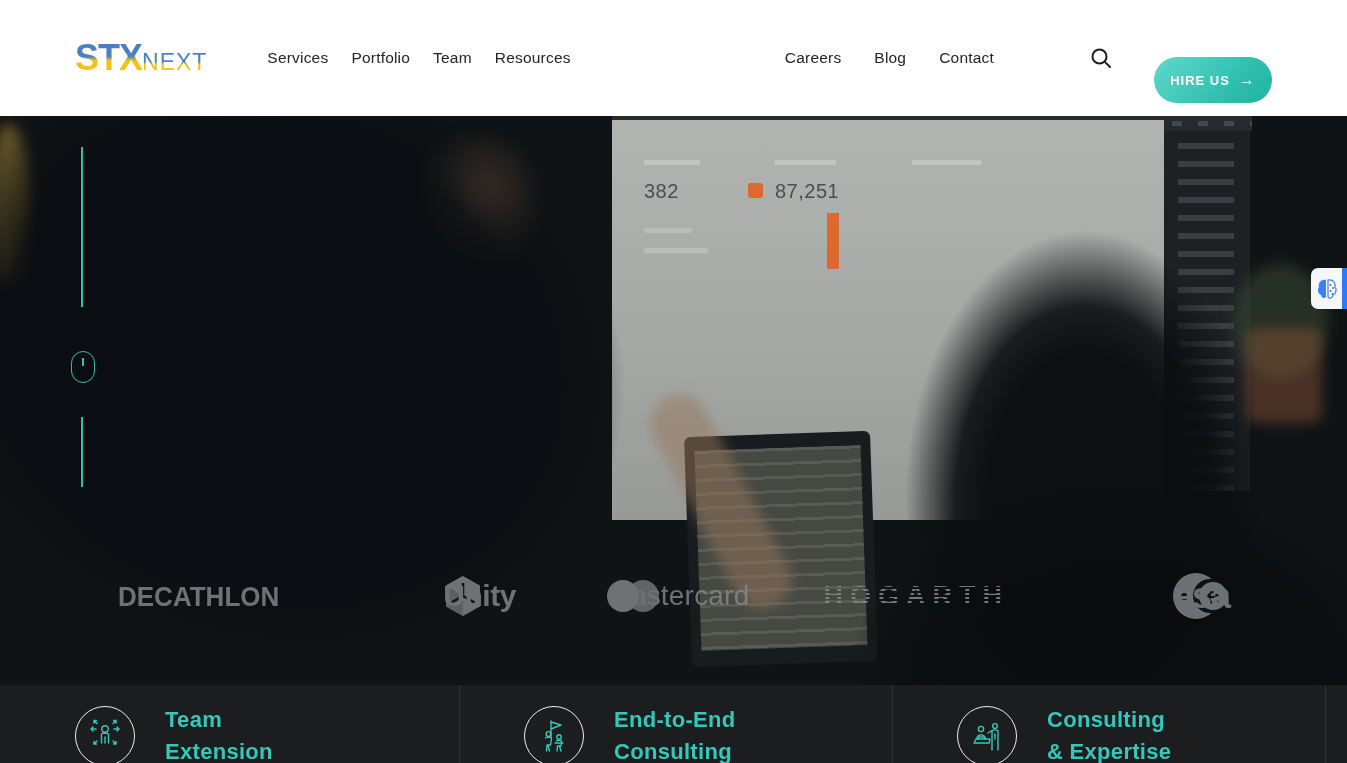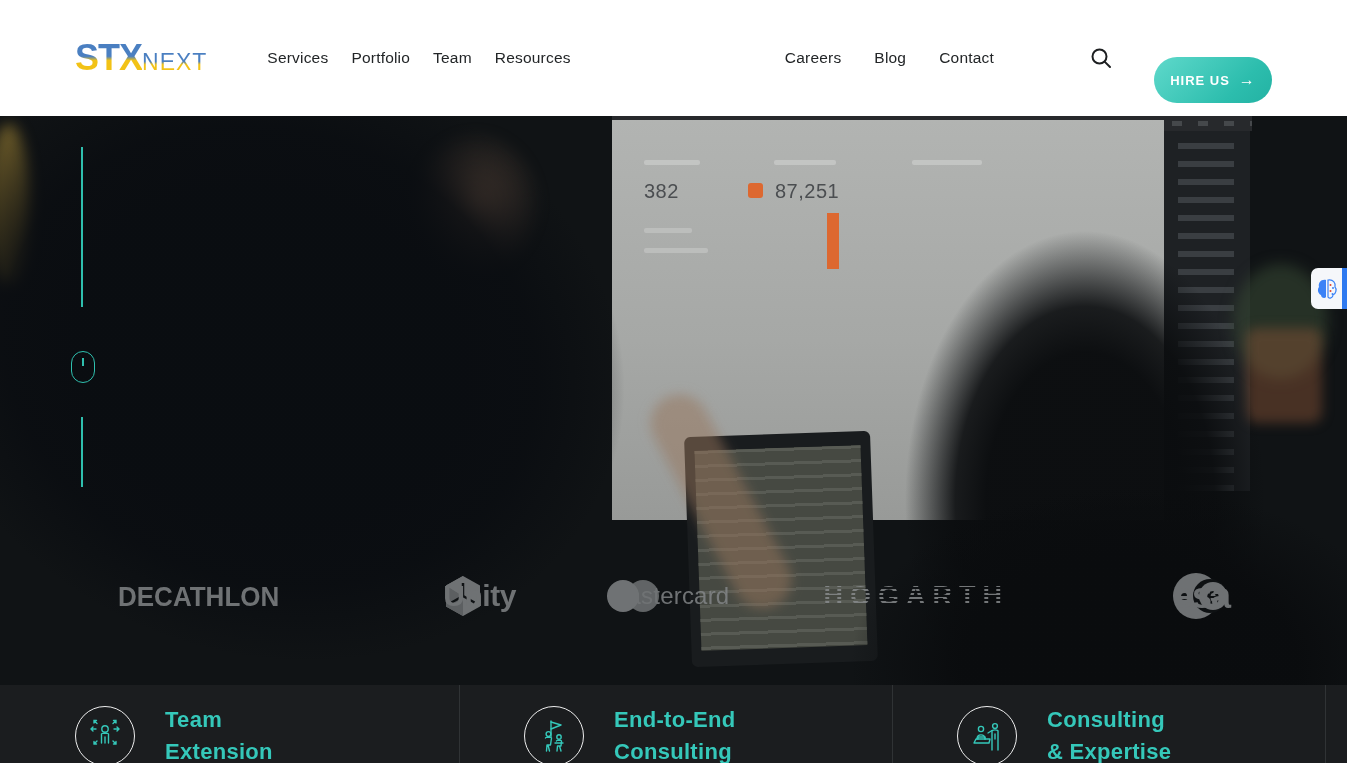--- a/index.html
+++ b/index.html
@@ -86,21 +86,21 @@
 
   
   .logo-row { left:118px; right:128px; top:448px; height:64px; display:flex;
      align-items:center; justify-content:space-between; z-index:6; }
   .client { position:static; display:flex; align-items:center; gap:10px;
      color:#85888a; opacity:.82; }
   .client-decathlon { font-size:26px; font-weight:800; letter-spacing:0; transform:scale(1,1.08); }
   .client-unity-text { font-size:30px; font-weight:800; letter-spacing:-.5px; }
   .mc-circles { position:static; width:52px; height:32px; }
   .mc-c { position:absolute; width:32px; height:32px; border-radius:50%; background:#85888a; }
-  .client-mc-text { font-size:24px; font-weight:400; letter-spacing:.2px;text-align:center; }
+  .client-mc-text { font-size:28px; font-weight:400; letter-spacing:.2px;text-align:center; }
   .client-hogarth { font-size:27px; font-weight:800; letter-spacing:7px;
      background:repeating-linear-gradient(180deg,#8b8e90 0 2px, rgba(0,0,0,0) 2px 4px);
      -webkit-background-clip:text; background-clip:text; color:transparent;text-align:center; }
   .esa-disc { position:static; position:relative; width:46px; height:46px; }
   .esa-c1 { position:absolute; inset:0; border-radius:50%; background:#85888a; }
   .esa-cut { position:absolute; left:20px; top:6px; width:34px; height:34px; border-radius:50%;
      background:#101315; }
   .esa-dot { position:absolute; left:8px; top:20px; width:7px; height:7px; border-radius:50%;
      background:#101315; }
   .esa-e { position:absolute; left:26px; top:9px; width:28px; height:28px; border-radius:50%;

